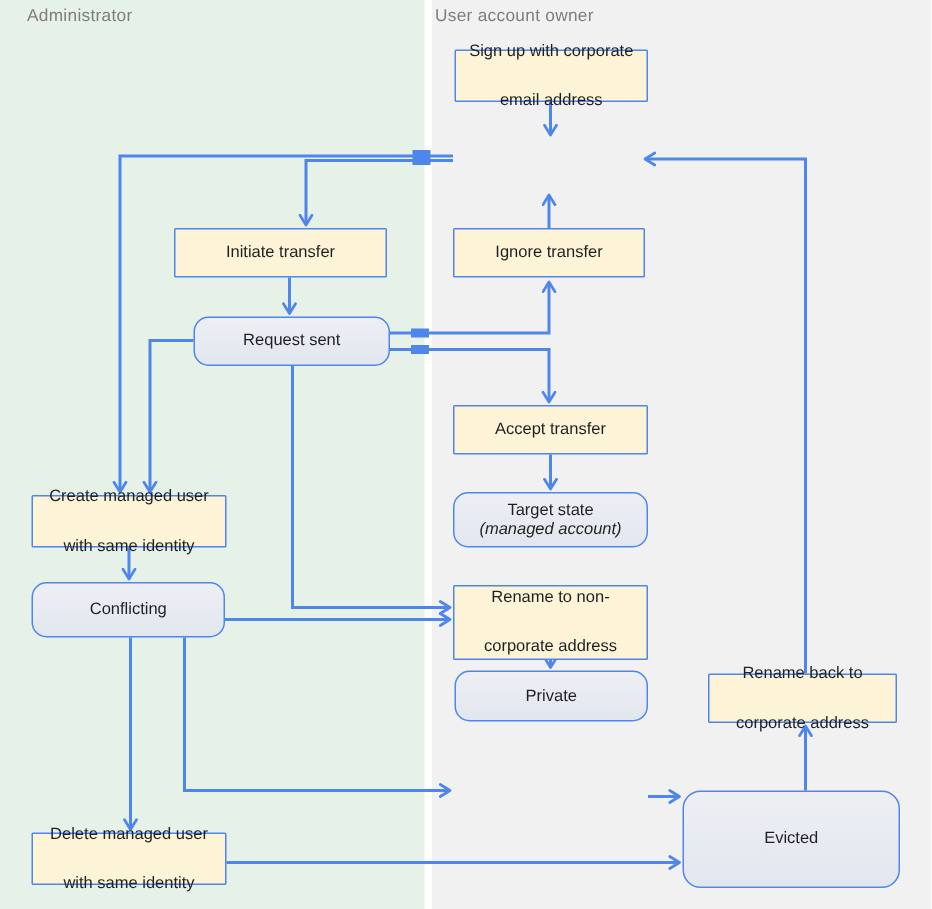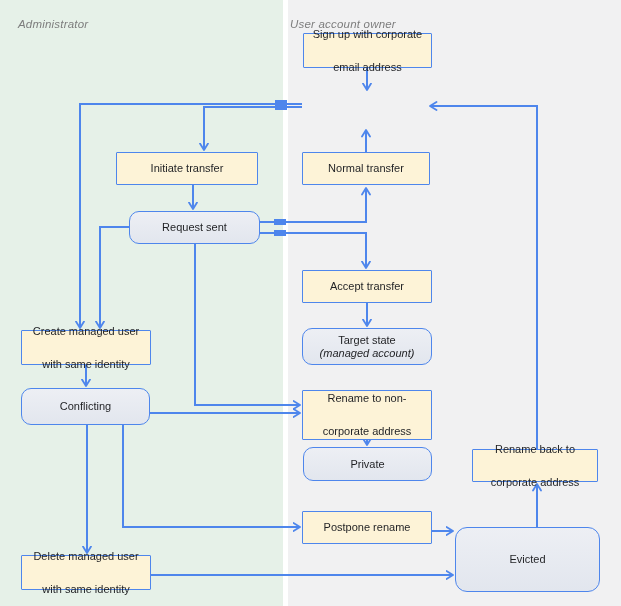--- a/index.html
+++ b/index.html
@@ -4,21 +4,21 @@
 <style>
   html,body{margin:0;padding:0;background:#ffffff;}
   .canvas{
     position:relative;width:621px;height:606px;background:#ffffff;overflow:hidden;
     font-family:"Liberation Sans","DejaVu Sans",sans-serif;
   }
   .panel{position:absolute;top:0;height:606px;}
   .panel-left{left:0;width:283px;background:#e6f1e8;}
   .panel-right{left:288px;width:333px;background:#f1f1f2;}
   .panel-label{
-    position:absolute;top:18px;font-size:11.5px;color:#7d7d7d;letter-spacing:.2px;font-style:italic;
+    position:absolute;top:5px;font-size:11.5px;color:#7d7d7d;letter-spacing:.2px;
   }
   .panel-label.left{left:18px;}
   .panel-label.right{left:290px;}
   svg.wires{position:absolute;left:0;top:0;z-index:2;}
   .node{
     position:absolute;z-index:3;box-sizing:border-box;
     display:flex;flex-direction:column;align-items:center;justify-content:center;
     text-align:center;font-size:11px;line-height:13px;color:#1f2023;
   }
   .node.action{
@@ -79,21 +79,21 @@
     <span>Sign up with corporate</span>
     <span>email address</span>
   </div>
 
 
   <div class="node action" style="left:116px;top:152px;width:142px;height:33px">
     <span>Initiate transfer</span>
   </div>
 
   <div class="node action" style="left:302px;top:152px;width:128px;height:33px">
-    <span>Normal transfer</span>
+    <span>Ignore transfer</span>
   </div>
 
   <div class="node state" style="left:129px;top:211px;width:131px;height:33px">
     <span>Request sent</span>
   </div>
 
   <div class="node action" style="left:302px;top:270px;width:130px;height:33px">
     <span>Accept transfer</span>
   </div>
 
@@ -118,23 +118,20 @@
 
   <div class="node state" style="left:303px;top:447px;width:129px;height:34px">
     <span>Private</span>
   </div>
 
   <div class="node action" style="left:472px;top:449px;width:126px;height:33px">
     <span>Rename back to</span>
     <span>corporate address</span>
   </div>
 
-  <div class="node action" style="left:302px;top:511px;width:130px;height:33px">
-    <span>Postpone rename</span>
-  </div>
 
   <div class="node state big" style="left:455px;top:527px;width:145px;height:65px">
     <span>Evicted</span>
   </div>
 
   <div class="node action" style="left:21px;top:555px;width:130px;height:35px">
     <span>Delete managed user</span>
     <span>with same identity</span>
   </div>
 

